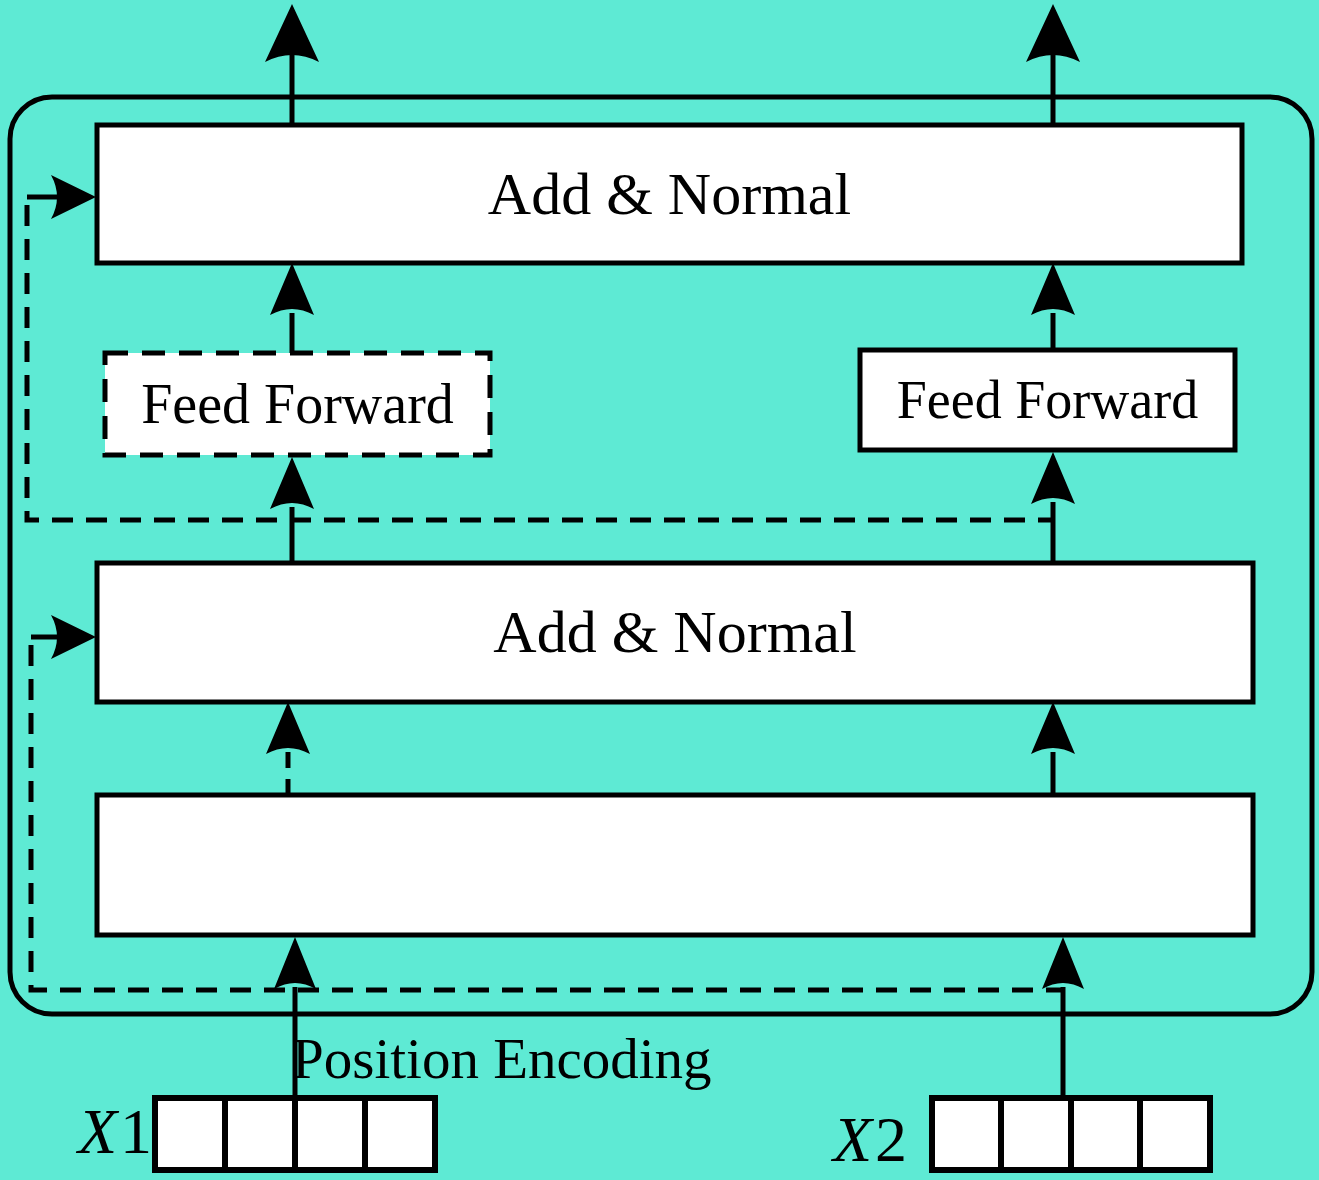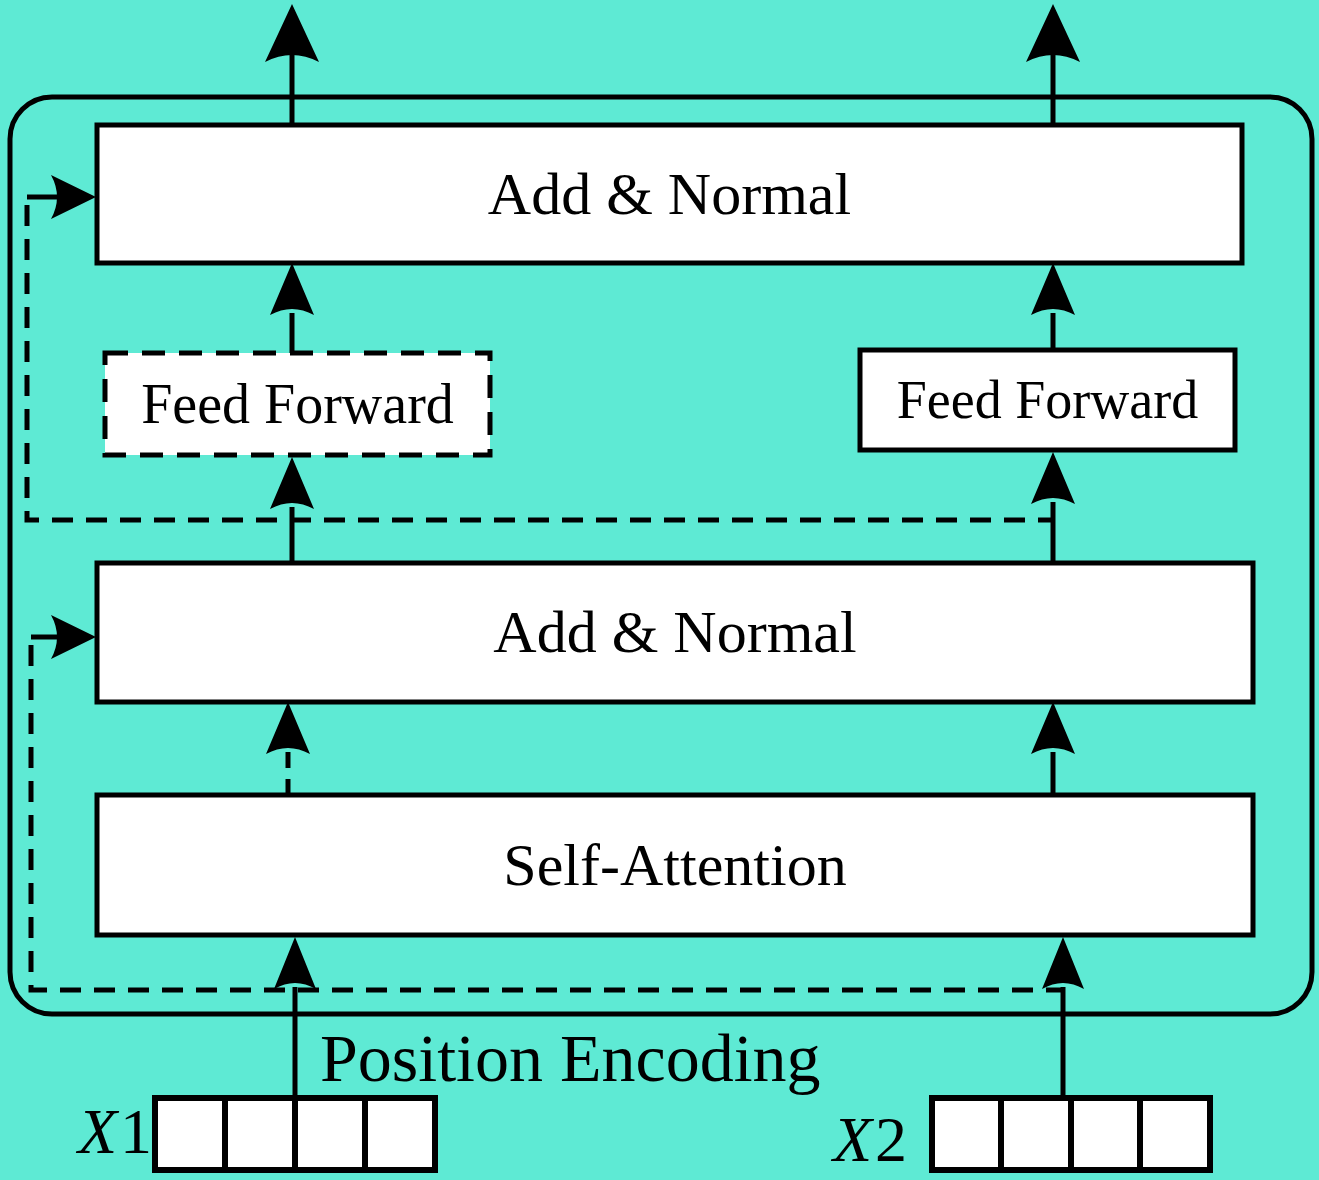--- a/index.html
+++ b/index.html
@@ -18,21 +18,21 @@
     text-align:center;
     color:#000;
     white-space:nowrap;
     pointer-events:none;
   }
   .lbl-top   {left:97px; top:125px; width:1145px;height:138px;font-size:60px;}
   .lbl-mid   {left:97px; top:563px; width:1156px;height:139px;font-size:60px;}
   .lbl-sa    {left:97px; top:795px; width:1156px;height:140px;font-size:60px;}
   .lbl-ffl   {left:105px;top:353px; width:385px; height:102px;font-size:56px;}
   .lbl-ffr   {left:860px;top:350px; width:375px; height:100px;font-size:54px;}
-  .lbl-pe    {left:320px;top:1026px;height:64px; font-size:68px;justify-content:flex-start;}
+  .lbl-pe    {left:292px;top:1026px;height:64px; font-size:57px;justify-content:flex-start;}
   .lbl-x1    {left:78px; top:1096px;height:72px; font-size:64px;}
   .lbl-x2    {left:833px;top:1104px;height:72px; font-size:64px;}
   .it{font-style:italic;padding-right:3px;}
 </style>
 </head>
 <body>
 
 <div id="canvas">
 
   <svg id="wires" viewBox="0 0 1319 1180" xmlns="http://www.w3.org/2000/svg">
@@ -94,21 +94,20 @@
   </svg>
 
   <div class="lbl lbl-top">Add &amp; Normal</div>
 
   <div class="lbl lbl-ffl">Feed Forward</div>
 
   <div class="lbl lbl-ffr">Feed Forward</div>
 
   <div class="lbl lbl-mid">Add &amp; Normal</div>
 
-  <div class="lbl lbl-sa">Self-Attention</div>
 
   <div class="lbl lbl-pe">Position Encoding</div>
 
   <div class="lbl lbl-x1">
     <span class="it">X</span>
       <span>1</span>
   </div>
 
   <div class="lbl lbl-x2">
     <span class="it">X</span>

